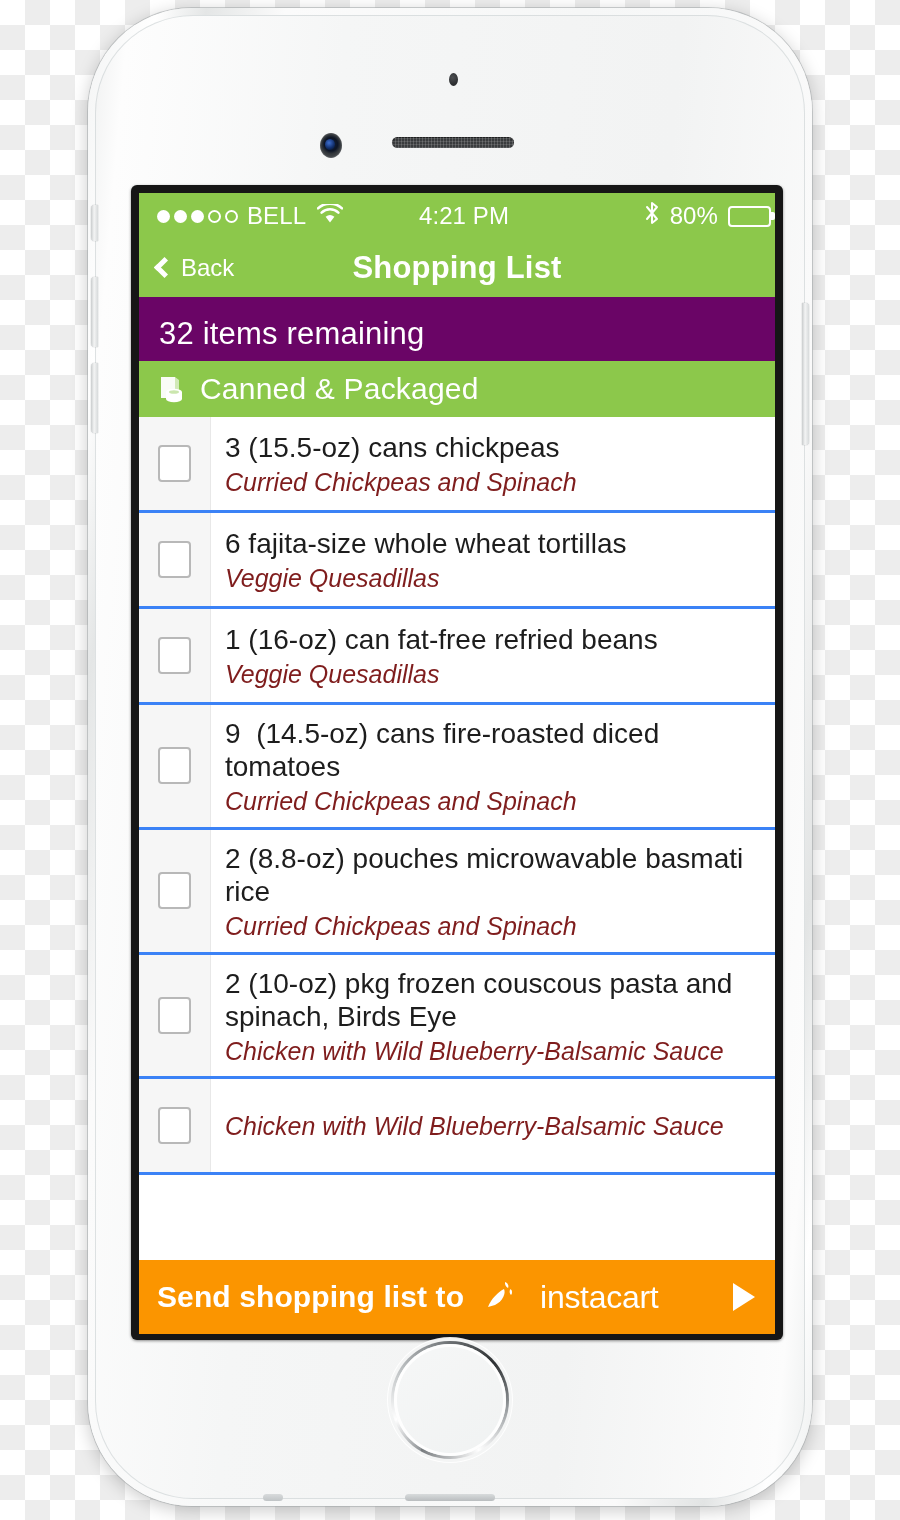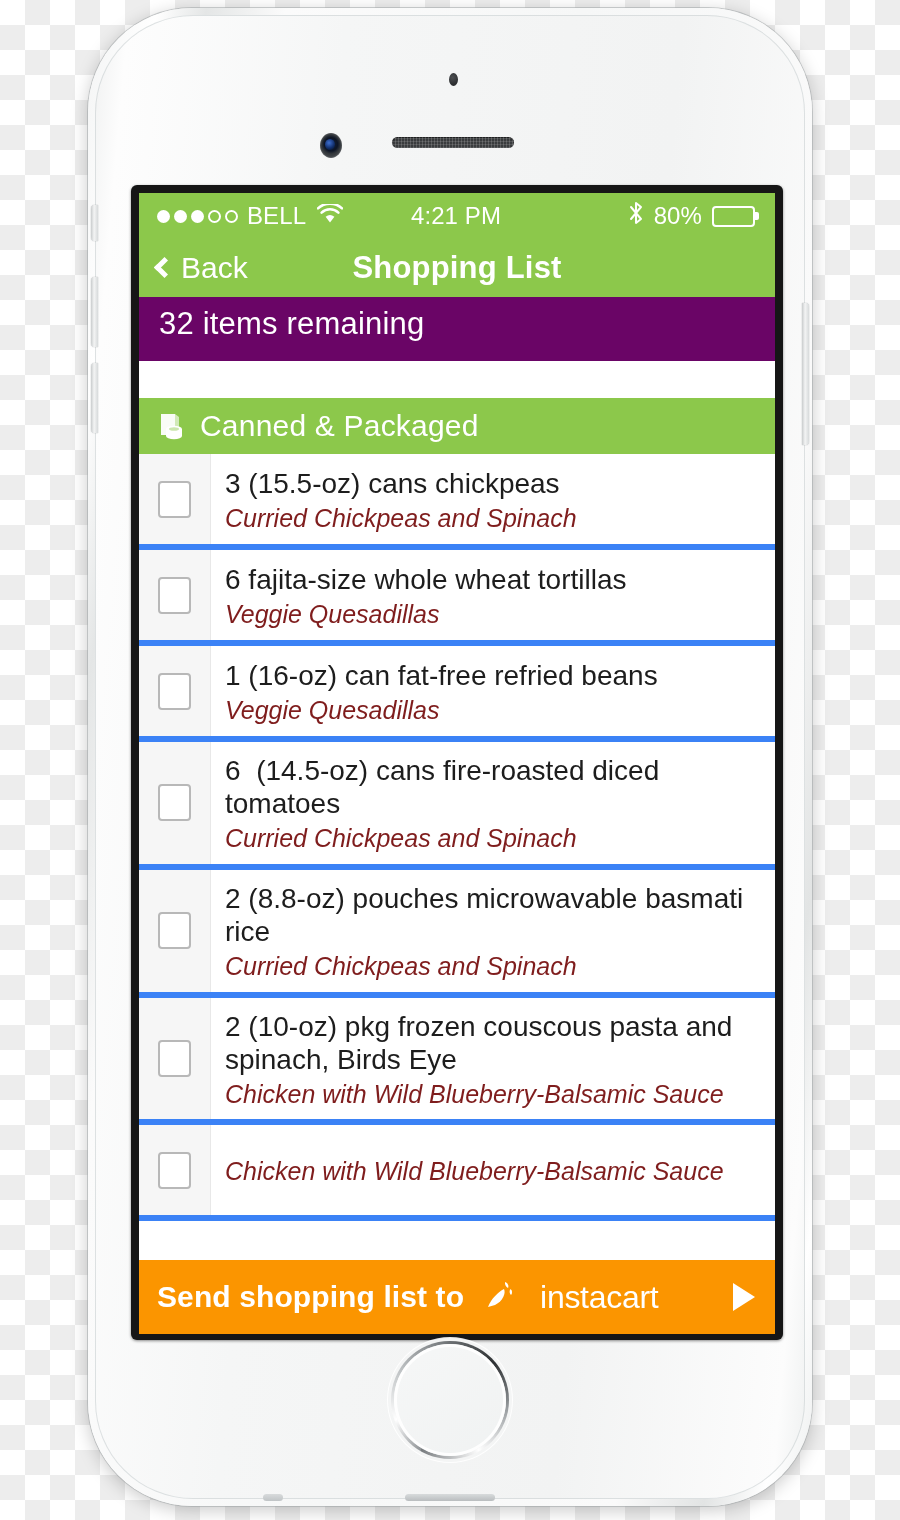--- a/index.html
+++ b/index.html
@@ -160,21 +160,21 @@
   }
 
   
   .status-bar {
     height: 46px;
     flex: 0 0 46px;
     background: var(--green);
     color: #ffffff;
     display: flex;
     align-items: center;
-    padding: 0 20px 0 18px;
+    padding: 0 4px 0 18px;
     font-size: 23px;
     letter-spacing: .1px;
   }
   .status-left { display: flex; align-items: center; gap: 9px; flex: 1 1 0; }
   .signal-dots { display: flex; align-items: center; gap: 4px; }
   .sdot {
     width: 13px; height: 13px; border-radius: 50%;
     background: #ffffff;
   }
   .sdot.hollow {
@@ -210,21 +210,21 @@
     color: #ffffff;
     display: flex;
     align-items: center;
     position: relative;
     padding: 0 18px;
   }
   .back-btn {
     display: flex;
     align-items: center;
     gap: 9px;
-    font-size: 30px;
+    font-size: 24px;
     cursor: pointer;
     z-index: 2;
   }
   .chev-left {
     display: inline-block;
     width: 15px; height: 15px;
     border-left: 5px solid #fff;
     border-bottom: 5px solid #fff;
     transform: rotate(45deg);
     margin-bottom: 2px;
@@ -237,20 +237,21 @@
     font-weight: bold;
     letter-spacing: .2px;
   }
 
   
   .summary-bar {
     flex: 0 0 64px;
     background: var(--purple);
     color: #ffffff;
     display: flex;
+    align-items: center;
     justify-content: space-between;
     padding: 9px 14px 0 20px;
   }
   .summary-text { font-size: 31px; letter-spacing: .2px; }
   .add-item-btn {
     background: #f4f4f4;
     color: #2e2e2e;
     border: 1px solid #cfcfcf;
     border-radius: 8px;
     font-size: 29px;
@@ -268,29 +269,28 @@
     background: #fff;
   }
   .section-header {
     background: var(--green);
     color: #ffffff;
     height: 56px;
     display: flex;
     align-items: center;
     gap: 13px;
     padding: 0 0 0 14px;
-    margin-top: 37px;
   }
   .section-header .sh-label { font-size: 30px; letter-spacing: .2px; }
   .sh-icon { width: 34px; height: 34px; display: flex; align-items: center; justify-content: center; }
 
   .list-item {
     display: flex;
     align-items: stretch;
-    border-bottom: 6px solid #3b82f6;
+    border-bottom: 3px solid #3b82f6;
     background: #ffffff;
     min-height: 96px;
   }
   .cb-cell {
     flex: 0 0 72px;
     background: #f6f6f6;
     border-right: 1px solid #e8e8e8;
     display: flex;
     align-items: center;
     justify-content: center;
@@ -461,21 +461,21 @@
               <div class="item-body">
                 <div class="item-title">1 (16-oz) can fat-free refried beans</div>
                 <div class="item-sub">Veggie Quesadillas</div>
               </div>
             </div>
             <div class="list-item">
               <div class="cb-cell">
                 <span class="checkbox"></span>
               </div>
               <div class="item-body">
-                <div class="item-title">6  (14.5-oz) cans fire-roasted diced tomatoes</div>
+                <div class="item-title">9  (14.5-oz) cans fire-roasted diced tomatoes</div>
                 <div class="item-sub">Curried Chickpeas and Spinach</div>
               </div>
             </div>
             <div class="list-item">
               <div class="cb-cell">
                 <span class="checkbox"></span>
               </div>
               <div class="item-body">
                 <div class="item-title">2 (8.8-oz) pouches microwavable basmati rice</div>
                 <div class="item-sub">Curried Chickpeas and Spinach</div>

